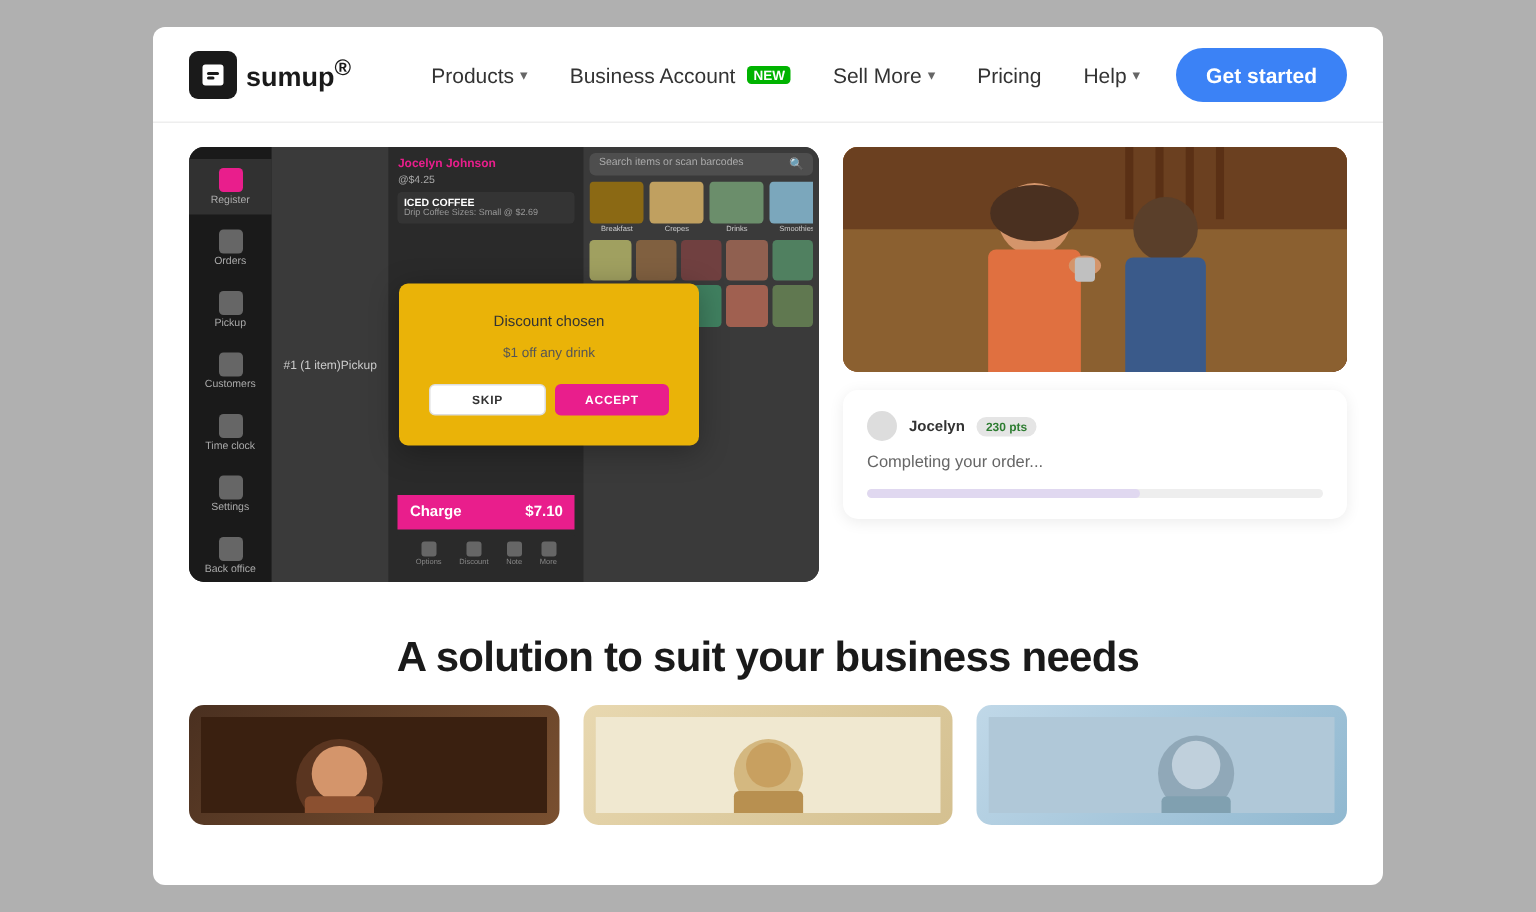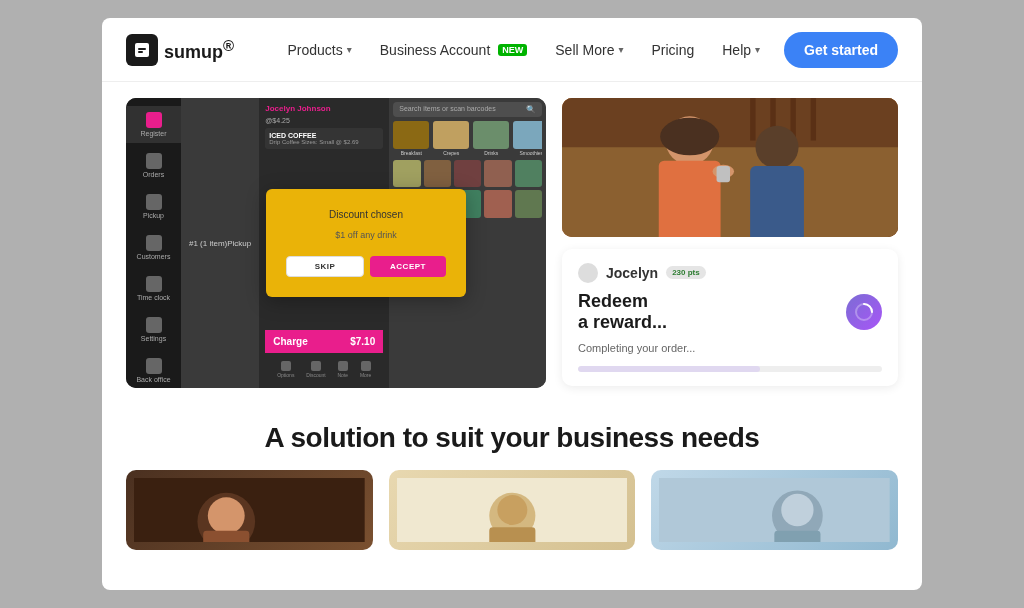--- a/index.html
+++ b/index.html
@@ -377,21 +377,21 @@
       align-items: center;
       gap: 8px;
     }
     .reward-avatar {
       width: 20px;
       height: 20px;
       background: #ddd;
       border-radius: 50%;
     }
     .reward-name {
-      font-size: 14px;
+      font-size: 10px;
       font-weight: 600;
       color: #333;
     }
     .reward-pts-badge {
       background: #e5e5e5;
       color: #2e7d32;
       font-size: 8px;
       font-weight: 600;
       padding: 2px 6px;
       border-radius: 10px;
@@ -705,31 +705,20 @@
             </svg>
           </div>
         </div>
 
         <div class="reward-card">
           <div class="reward-card-header">
             <div class="reward-avatar"></div>
             <span class="reward-name">Jocelyn</span>
             <span class="reward-pts-badge">230 pts</span>
           </div>
-          <div style="display:flex; gap:12px; align-items:center">
-            <div style="flex:1">
-              <div class="reward-title-text">Redeem<br>a reward...</div>
-            </div>
-            <div class="reward-spinner">
-              <svg width="24" height="24" viewBox="0 0 24 24">
-                <circle cx="12" cy="12" r="8" fill="none" stroke="rgba(255,255,255,0.3)" stroke-width="2"></circle>
-                <path d="M12 4 A8 8 0 0 1 20 12" stroke="white" stroke-width="2" fill="none" stroke-linecap="round"></path>
-              </svg>
-            </div>
-          </div>
           <div class="reward-completing">
             <span class="reward-completing-text">Completing your order...</span>
           </div>
           <div class="reward-loading-bar">
             <div class="reward-loading-fill"></div>
           </div>
         </div>
       </div>
     </div>
 

